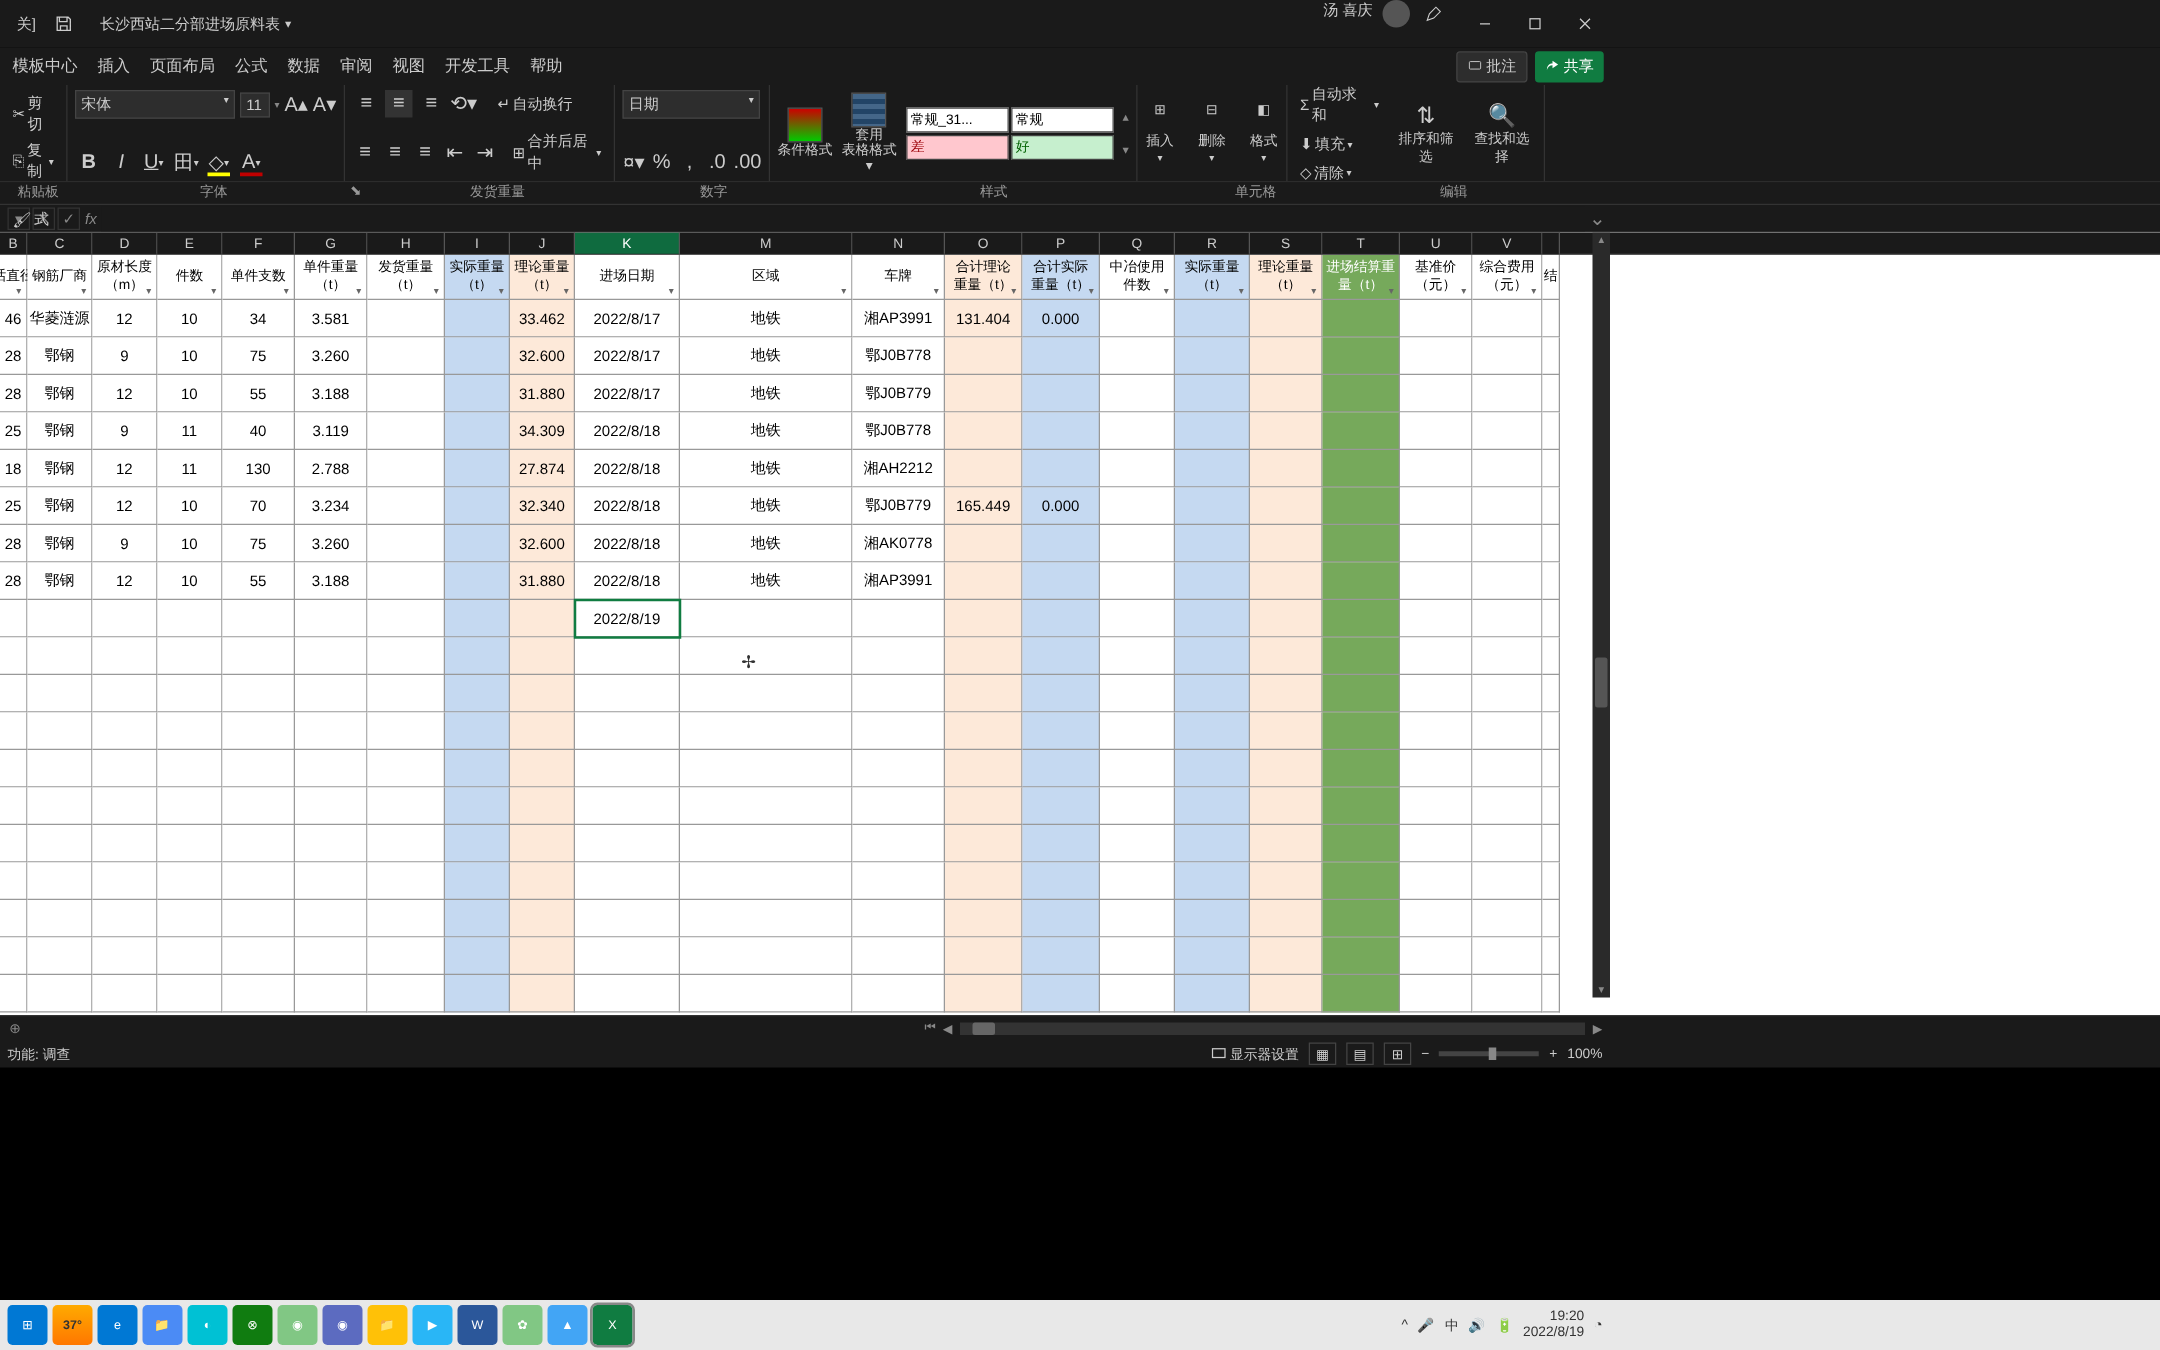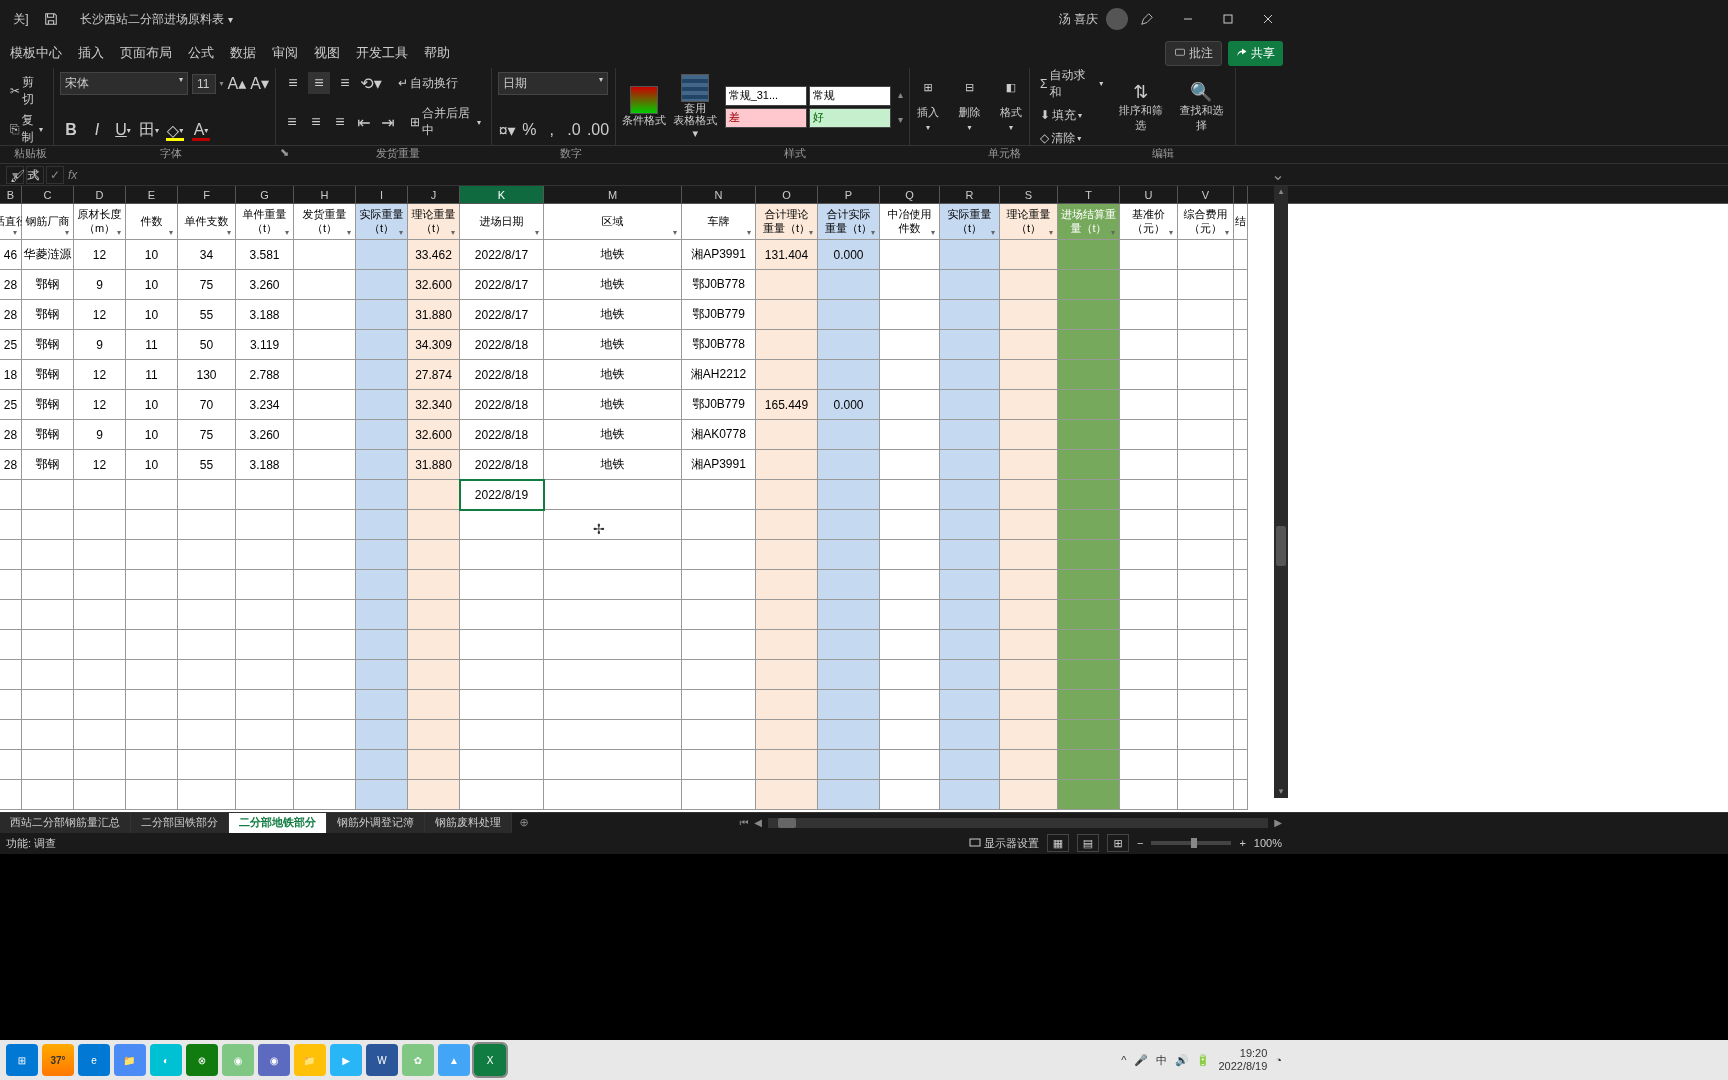--- a/index.html
+++ b/index.html
@@ -7,21 +7,21 @@
 
 
 .titlebar { height: 38px; background: #1a1a1a; display: flex; align-items: center; color: #ccc; font-size: 12px; }
 .titlebar .left { display: flex; align-items: center; gap: 8px; padding-left: 10px; }
 .titlebar .icon-btn { width: 22px; height: 22px; display: flex; align-items: center; justify-content: center; color: #ccc; }
 .titlebar .doc-title { margin-left: 10px; display: flex; align-items: center; gap: 4px; }
 .titlebar .search { position: absolute; left: 418px; width: 376px; height: 24px; background: #2d2d2d; border-radius: 4px; display: flex; align-items: center; padding: 0 10px; color: #888; gap: 6px; }
 .titlebar .avatar { width: 22px; height: 22px; background: #555; border-radius: 50%; }
 .titlebar .win-btns { position: absolute; right: 440px; top: 0; display: flex; height: 38px; }
 .titlebar .win-btn { width: 40px; display: flex; align-items: center; justify-content: center; color: #ccc; }
-.titlebar .user-area { position: absolute; right: 570px; display: flex; align-items: center; gap: 8px; height: 38px; }
+.titlebar .user-area { position: absolute; right: 570px; display: flex; align-items: flex-start; gap: 8px; height: 38px; }
 
 
 .menubar { height: 30px; background: #1a1a1a; display: flex; align-items: center; color: #ccc; font-size: 13px; padding-left: 2px; gap: 4px; }
 .menubar .menu-item { padding: 0 8px; height: 28px; display: flex; align-items: center; }
 .menubar .right-actions { position: absolute; right: 445px; display: flex; gap: 6px; }
 .menubar .action-btn { padding: 3px 8px; border-radius: 3px; font-size: 12px; display: flex; align-items: center; gap: 3px; }
 .btn-comment { background: #2d2d2d; border: 1px solid #444; }
 .btn-share { background: #107c41; color: #fff; }
 
 
@@ -463,21 +463,21 @@
         <div class="data-cell green" style="width: 62px;"></div>
         <div class="data-cell " style="width: 58px;"></div>
         <div class="data-cell " style="width: 56px;"></div>
         <div class="data-cell " style="width: 14px;"></div>
       </div>
       <div class="data-row">
         <div class="data-cell " style="width: 22px;">25</div>
         <div class="data-cell " style="width: 52px;">鄂钢</div>
         <div class="data-cell " style="width: 52px;">9</div>
         <div class="data-cell " style="width: 52px;">11</div>
-        <div class="data-cell " style="width: 58px;">50</div>
+        <div class="data-cell " style="width: 58px;">40</div>
         <div class="data-cell " style="width: 58px;">3.119</div>
         <div class="data-cell " style="width: 62px;"></div>
         <div class="data-cell blue" style="width: 52px;"></div>
         <div class="data-cell peach" style="width: 52px;">34.309</div>
         <div class="data-cell " style="width: 84px;">2022/8/18</div>
         <div class="data-cell " style="width: 138px;">地铁</div>
         <div class="data-cell " style="width: 74px;">鄂J0B778</div>
         <div class="data-cell peach" style="width: 62px;"></div>
         <div class="data-cell blue" style="width: 62px;"></div>
         <div class="data-cell " style="width: 60px;"></div>
@@ -836,27 +836,20 @@
     </div>
   <div class="cursor-plus" style="left:593px;top:335px">✢</div>
   <div class="vscroll">
     <div class="arrow" style="top:0">▴</div>
     <div class="thumb" style="top:340px;height:40px"></div>
     <div class="arrow" style="bottom:0">▾</div>
   </div>
 </div>
 
 <div class="sheet-tabs">
-  <div id="sheet-tabs-list" style="display:flex">
-      <div class="sheet-tab">西站二分部钢筋量汇总</div>
-      <div class="sheet-tab">二分部国铁部分</div>
-      <div class="sheet-tab active">二分部地铁部分</div>
-      <div class="sheet-tab">钢筋外调登记簿</div>
-      <div class="sheet-tab">钢筋废料处理</div>
-    </div>
   <div class="sheet-add">⊕</div>
   <div class="sheet-nav">
     <span class="nav-btn">⏮</span>
     <span class="nav-btn">◀</span>
     <div class="hscroll-track">
         <div class="hscroll-thumb"></div>
       </div>
     <span class="nav-btn">▶</span>
   </div>
 </div>

